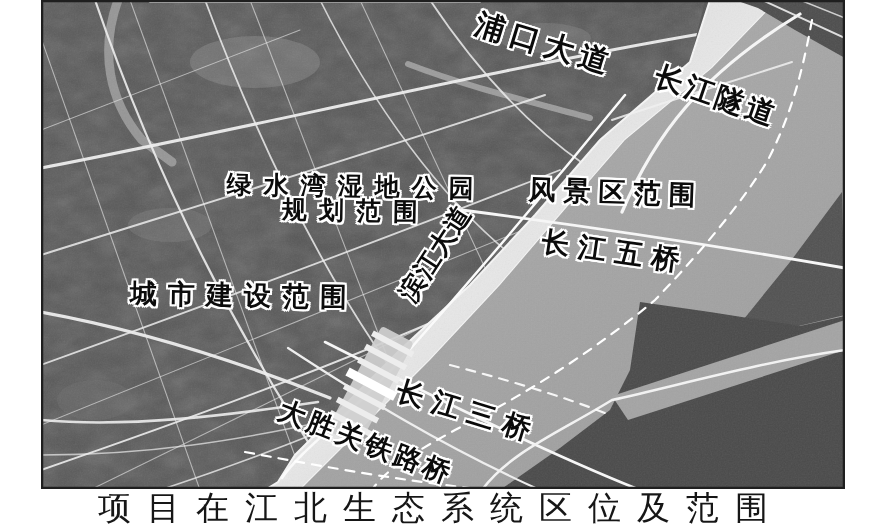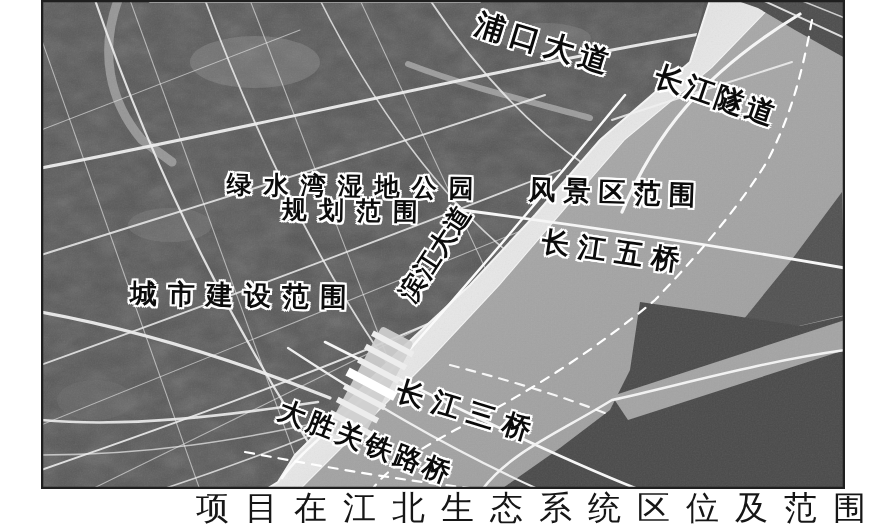--- a/index.html
+++ b/index.html
@@ -23,21 +23,21 @@
   .lbl-wetland div{line-height:24px;}
   .lbl-scenic  {left:616px;top:193px;--r:2deg;  font-size:27px;letter-spacing:8px;}
   .lbl-binjiang{left:435px;top:253px;--r:-57deg;font-size:26px;letter-spacing:1px;}
   .lbl-bridge5 {left:615px;top:252px;--r:8deg;  font-size:28px;letter-spacing:9px;}
   .lbl-city    {left:244px;top:296px;--r:1deg;  font-size:27px;letter-spacing:11px;}
   .lbl-bridge3 {left:468px;top:412px;--r:17deg; font-size:28px;letter-spacing:9px;}
   .lbl-railway {left:366px;top:443px;--r:21deg; font-size:27px;letter-spacing:4px;}
   
   .caption{
     position:absolute;left:0;right:0;top:491px;height:35px;
-    text-align:right;font-size:33px;letter-spacing:16px;font-weight:400;
+    text-align:center;font-size:33px;letter-spacing:16px;font-weight:400;
     color:#161616;line-height:34px;background:#ffffff;
   }
 </style>
 </head>
 <body>
 
 <div class="stage">
 
   <svg class="map-art" viewBox="0 0 882 526" xmlns="http://www.w3.org/2000/svg">
     <defs>

